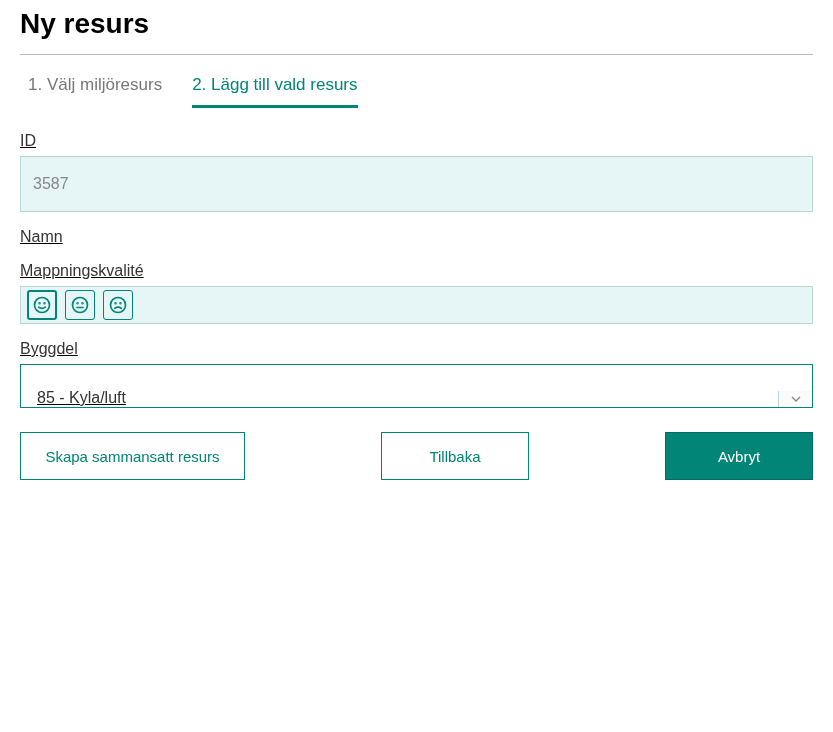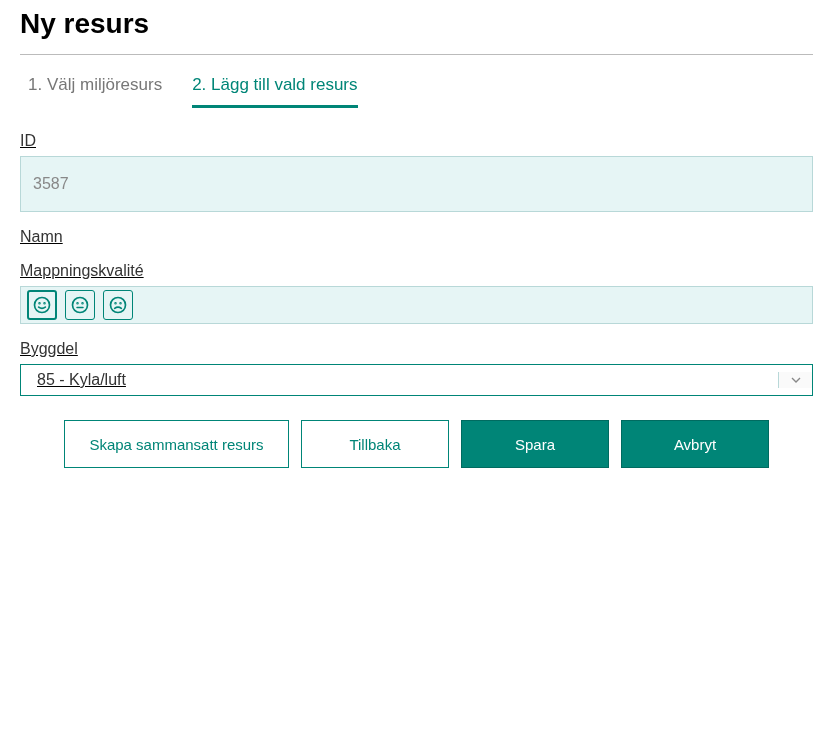--- a/index.html
+++ b/index.html
@@ -83,24 +83,24 @@
       align-items: center;
       justify-content: center;
       cursor: pointer;
     }
     .face-btn.selected {
       border: 2.5px solid #008577;
     }
     .select-wrap {
       position: relative;
       width: 100%;
-      height: 32px;
+      height: 44px;
       border: 1.5px solid #008577;
       display: flex;
-      align-items: center;
+      align-items: flex-end;
     }
     .select-value {
       flex: 1;
       display: flex;
       align-items: center;
       padding: 0 16px;
       font-size: 16px;
       color: #333;
     }
     .select-arrow {
@@ -116,21 +116,21 @@
       height: 168px;
       background: #fff;
       border: 1px solid #bbb;
       padding: 10px;
       font-size: 16px;
       font-family: inherit;
       resize: none;
     }
     .button-row {
       display: flex;
-      justify-content: center;
+      justify-content: space-between;
       gap: 12px;
       margin-top: 24px;
     }
     .btn {
       height: 48px;
       min-width: 148px;
       padding: 0 16px;
       font-size: 15px;
       font-family: inherit;
       cursor: pointer;
@@ -212,16 +212,15 @@
           <polyline points="6 9 12 15 18 9"></polyline>
         </svg>
       </div>
     </div>
   </div>
 
 
   <div class="button-row">
     <button class="btn btn-outline wide">Skapa sammansatt resurs</button>
     <button class="btn btn-outline">Tillbaka</button>
-    <button class="btn btn-filled">Spara</button>
     <button class="btn btn-filled">Avbryt</button>
   </div>
 </div>
 
 </body></html>

